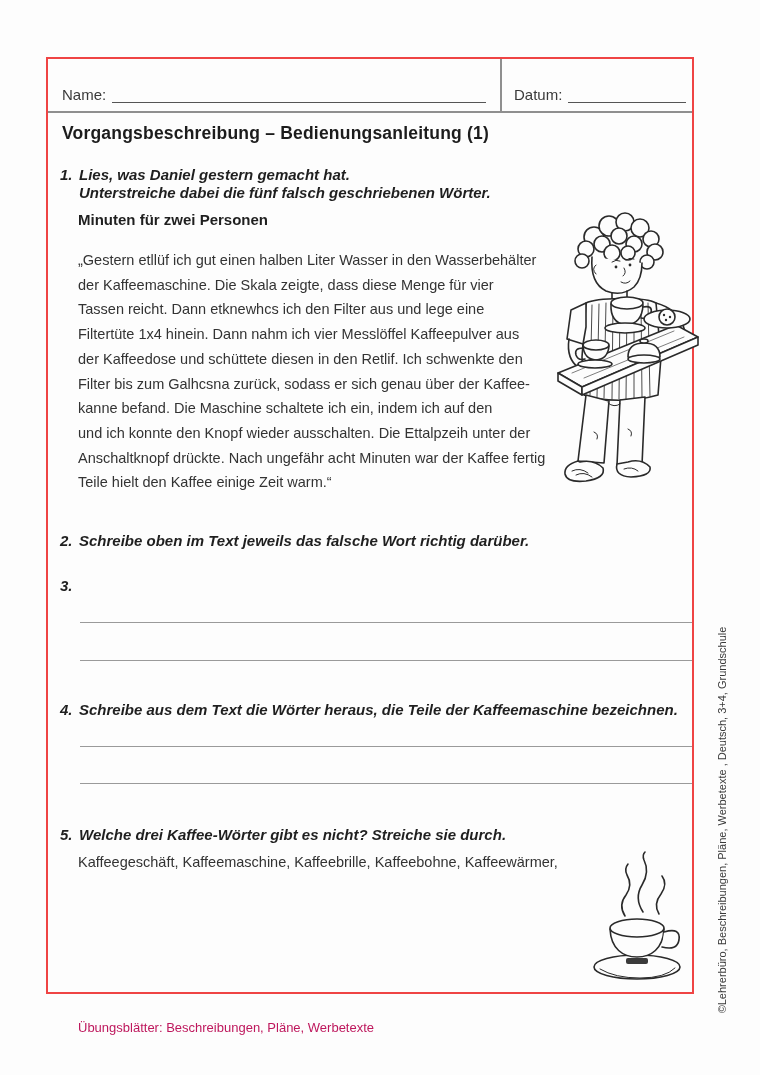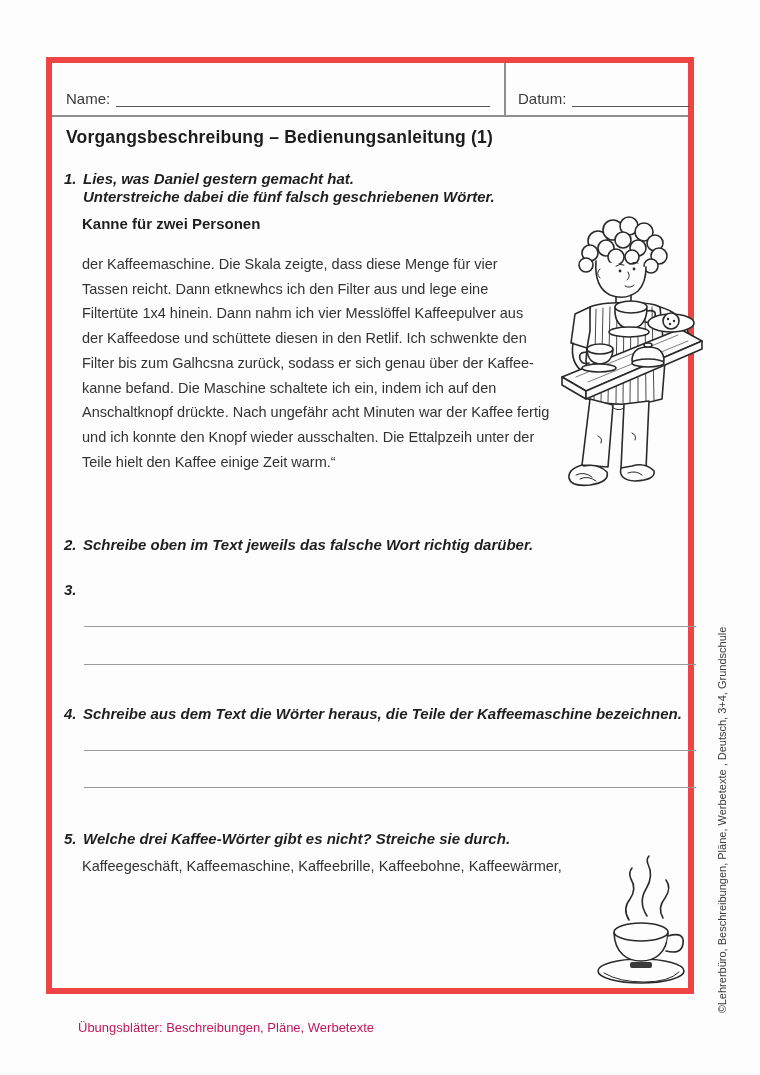--- a/index.html
+++ b/index.html
@@ -5,21 +5,21 @@
   html,body{margin:0;padding:0;}
   body{
     width:760px;height:1075px;position:relative;
     background:#fdfdfd;
     font-family:"Liberation Sans", sans-serif;
     color:#2b2b2b;
     -webkit-font-smoothing:antialiased;
   }
   .frame{
     position:absolute;left:46px;top:57px;width:648px;height:937px;
-    border:6px solid #ef4444;background:#fdfdfd;box-sizing:border-box;
+    border:2px solid #ef4444;background:#fdfdfd;box-sizing:border-box;
   }
   .header-row{
     position:absolute;left:0;top:0;width:100%;height:54px;
     border-bottom:2px solid #8f8f8f;box-sizing:border-box;
   }
   .header-divider{
     position:absolute;left:452px;top:0;height:54px;width:0;
     border-left:2px solid #8f8f8f;
   }
   .name-cell{position:absolute;left:14px;top:26px;width:424px;display:flex;align-items:flex-end;font-size:15px;color:#3a3a3a;}
@@ -63,31 +63,32 @@
   <div class="page-title">Vorgangsbeschreibung – Bedienungsanleitung (1)</div>
 
   <div class="task" style="left:12px;top:107px;width:500px;">
     <span class="num">1.</span>
     <span>
       <span>Lies, was Daniel gestern gemacht hat.</span><br>
       <span>Unterstreiche dabei die fünf falsch geschriebenen Wörter.</span>
     </span>
   </div>
 
-  <div class="story-heading">Kanne für zwei Personen</div>
+  <div class="story-heading">Minuten für zwei Personen</div>
 
   <div class="story">
+    <div>„Gestern etllüf ich gut einen halben Liter Wasser in den Wasserbehälter</div>
     <div>der Kaffeemaschine. Die Skala zeigte, dass diese Menge für vier</div>
     <div>Tassen reicht. Dann etknewhcs ich den Filter aus und lege eine</div>
     <div>Filtertüte 1x4 hinein. Dann nahm ich vier Messlöffel Kaffeepulver aus</div>
     <div>der Kaffeedose und schüttete diesen in den Retlif. Ich schwenkte den</div>
     <div>Filter bis zum Galhcsna zurück, sodass er sich genau über der Kaffee-</div>
     <div>kanne befand. Die Maschine schaltete ich ein, indem ich auf den</div>
+    <div>und ich konnte den Knopf wieder ausschalten. Die Ettalpzeih unter der</div>
     <div>Anschaltknopf drückte. Nach ungefähr acht Minuten war der Kaffee fertig</div>
-    <div>und ich konnte den Knopf wieder ausschalten. Die Ettalpzeih unter der</div>
     <div>Teile hielt den Kaffee einige Zeit warm.“</div>
   </div>
 
   <div class="illu" style="left:476px;top:148px;width:185px;height:285px;">
     <svg width="185" height="285" viewBox="0 0 185 285">
 
       <g>
         <circle class="lnw" cx="70" cy="30" r="10"></circle>
           <circle class="lnw" cx="85" cy="19" r="10"></circle>
         <circle class="lnw" cx="101" cy="15" r="9"></circle>

